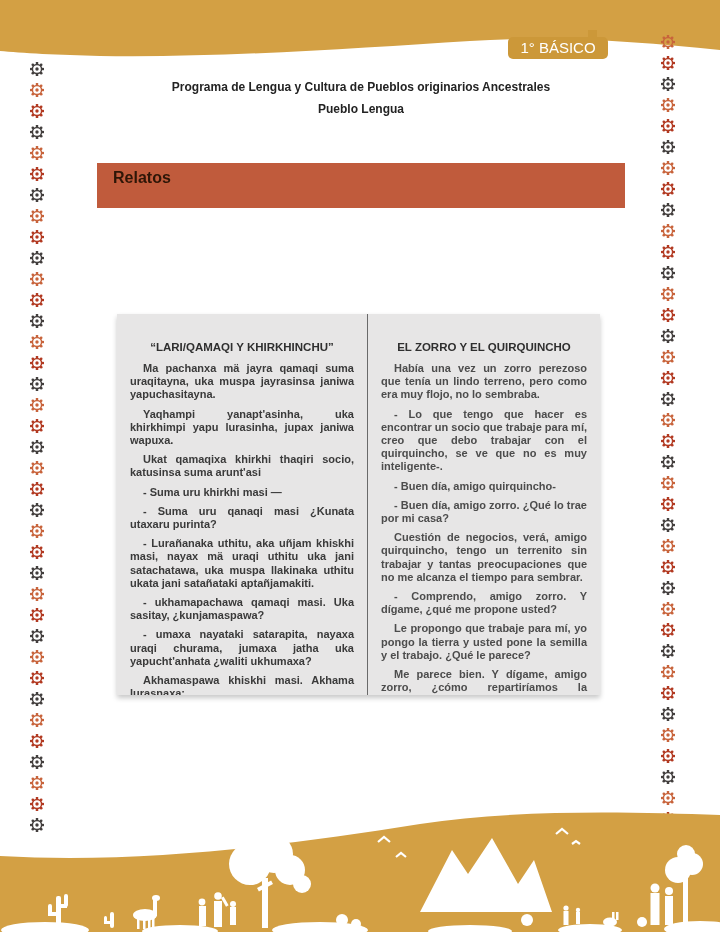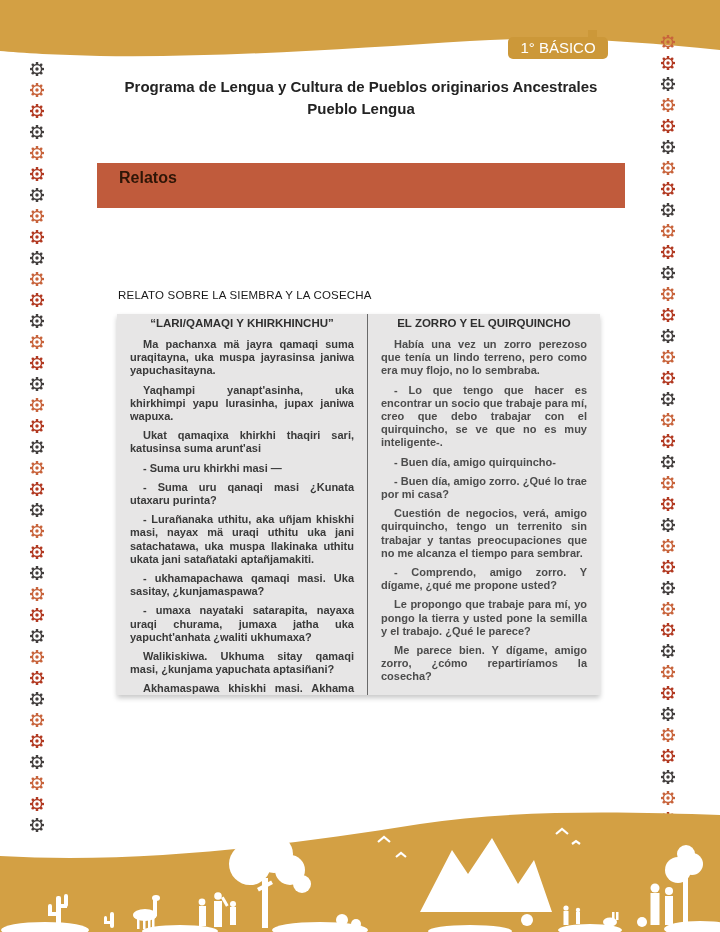--- a/index.html
+++ b/index.html
@@ -11,41 +11,41 @@
   .unit-badge{
     position:absolute;left:508px;top:37px;width:100px;height:22px;border-radius:5px;
     color:#ffffff;font-size:15px;line-height:22px;text-align:center;font-weight:normal;
   }
   .border-col{position:absolute;width:14px;display:flex;flex-direction:column;}
   .border-col .rosette-slot{margin-bottom:7px;height:14px;line-height:0;}
   #border-left{left:30px;top:62px;}
   #border-right{left:661px;top:35px;}
   .doc-title{
     position:absolute;left:97px;top:76px;width:528px;text-align:center;
-    font-weight:bold;font-size:15px;line-height:22px;color:#232323;
+    font-weight:bold;font-size:12px;line-height:22px;color:#232323;
   }
   .relatos-banner{
     position:absolute;left:97px;top:163px;width:528px;height:45px;
   }
   .relatos-banner .banner-label{
-    display:block;padding:6px 0 0 22px;font-size:16px;font-weight:bold;color:#2e1607;
+    display:block;padding:6px 0 0 16px;font-size:16px;font-weight:bold;color:#2e1607;
   }
   .intro-paragraph{
     position:absolute;left:88px;top:229px;width:544px;text-align:center;
     font-size:11.5px;line-height:16px;color:#1a1a1a;
   }
   .subheading{
     position:absolute;left:118px;top:289px;font-size:11.5px;color:#1a1a1a;letter-spacing:.2px;
   }
   .story-box{
     position:absolute;left:117px;top:314px;width:483px;height:381px;
     background:#e7e6e6;box-shadow:0 3px 5px rgba(0,0,0,.22);
     display:flex;box-sizing:border-box;overflow:hidden;
   }
-  .story-col{box-sizing:border-box;padding:0 13px 8px 13px;}
+  .story-col{box-sizing:border-box;padding:24px 13px 8px 13px;}
   .story-col-left{width:251px;border-right:1px solid #6a6a6a;}
   .story-col-right{flex:1;}
   .story-col h4{margin:3px 0 9px 0;font-size:11.5px;color:#2f2f2f;}
   .story-col-left h4{text-align:center;}
   .story-col-right h4{text-align:center;}
   .story-col p{
     margin:6px 0 0 0;text-align:justify;text-indent:13px;
     font-size:11px;line-height:13.2px;
   }
   .story-col p:first-of-type{margin-top:0;}
@@ -973,35 +973,33 @@
   <div class="doc-title">
     <span>Programa de Lengua y Cultura de Pueblos originarios Ancestrales</span><br>
     <span>Pueblo Lengua</span>
   </div>
 
   <div class="relatos-banner" style="background-color: rgb(192, 91, 60);">
     <span class="banner-label">Relatos</span>
   </div>
 
 
-  <div class="subheading">RELATO SOBRE LA SIEMBRA Y LA COSECHA</div>
 
   <div class="story-box">
     <div class="story-col story-col-left">
       <h4>“LARI/QAMAQI Y  KHIRKHINCHU”</h4>
       <div>
           <p>Ma pachanxa mä jayra qamaqi suma uraqitayna, uka muspa jayrasinsa janiwa yapuchasitayna.</p>
           <p>Yaqhampi yanapt'asinha, uka khirkhimpi yapu lurasinha, jupax janiwa wapuxa.</p>
-          <p>Ukat qamaqixa khirkhi thaqiri sari, katusinsa suma arunt'asi</p>
+          <p>Ukat qamaqixa khirkhi thaqiri socio, katusinsa suma arunt'asi</p>
           <p>- Suma uru khirkhi masi —</p>
           <p>- Suma uru qanaqi masi ¿Kunata utaxaru purinta?</p>
           <p>- Lurañanaka uthitu, aka uñjam khiskhi masi, nayax mä uraqi uthitu uka jani satachatawa, uka muspa llakinaka uthitu ukata jani satañataki aptañjamakiti.</p>
           <p>- ukhamapachawa qamaqi masi. Uka sasitay, ¿kunjamaspawa?</p>
           <p>- umaxa nayataki satarapita, nayaxa uraqi churama, jumaxa jatha uka yapucht'anhata ¿waliti ukhumaxa?</p>
-          <p>Walikiskiwa. Ukhuma sitay qamaqi masi, ¿kunjama yapuchata aptasiñani?</p>
           <p>Akhamaspawa khiskhi masi. Akhama lurasnaxa:</p>
         </div>
     </div>
     <div class="story-col story-col-right">
       <h4>EL ZORRO Y EL QUIRQUINCHO</h4>
       <div>
           <p>Había una vez un zorro perezoso que tenía un lindo terreno, pero como era muy flojo, no lo sembraba.</p>
           <p>- Lo que tengo que hacer es encontrar un socio que trabaje para mí, creo que debo trabajar con el quirquincho, se ve que no es muy inteligente-.</p>
           <p>- Buen día, amigo quirquincho-</p>
           <p>- Buen día, amigo zorro. ¿Qué lo trae por mi casa?</p>

